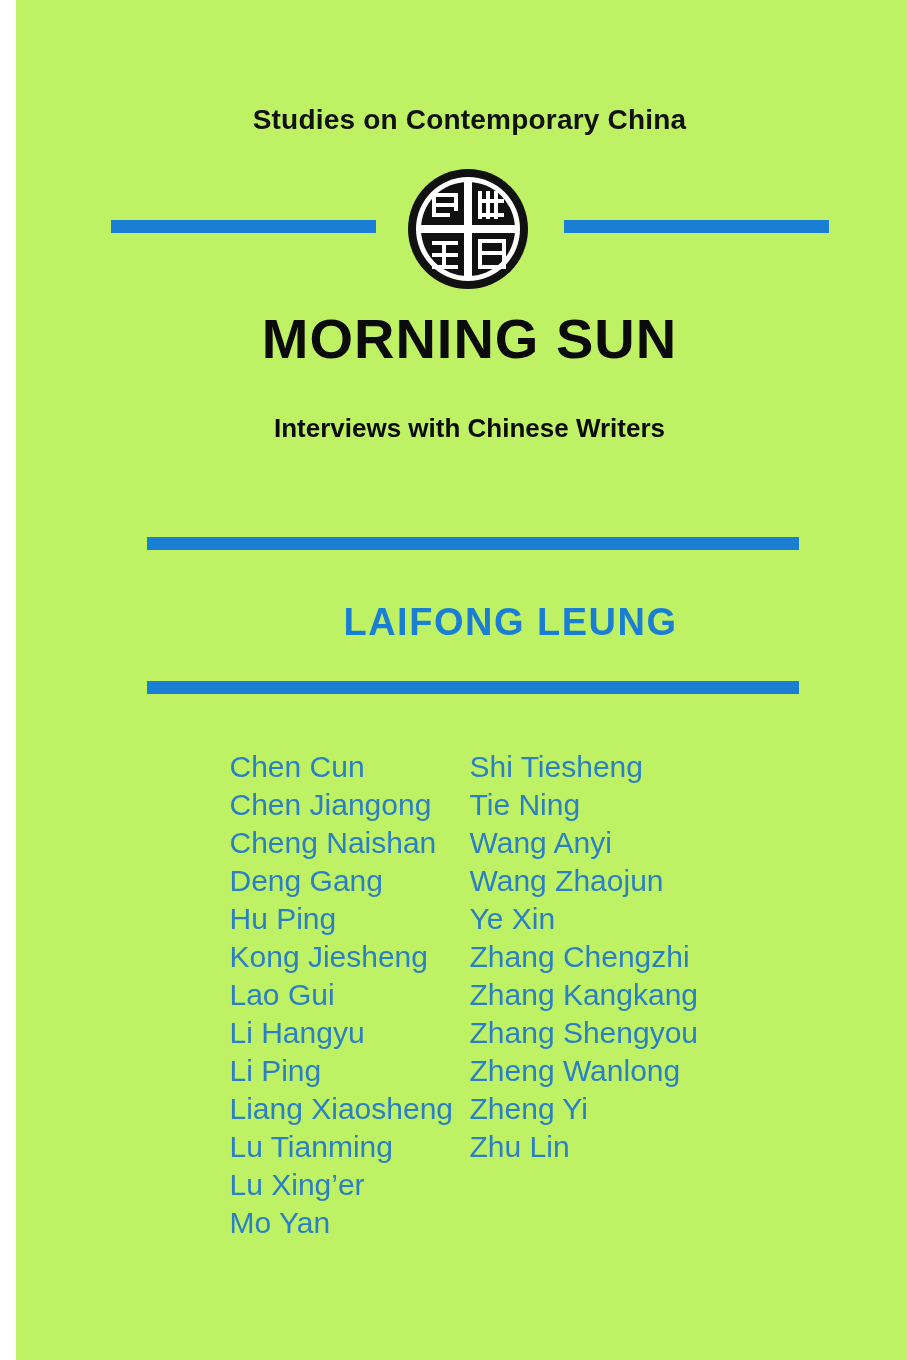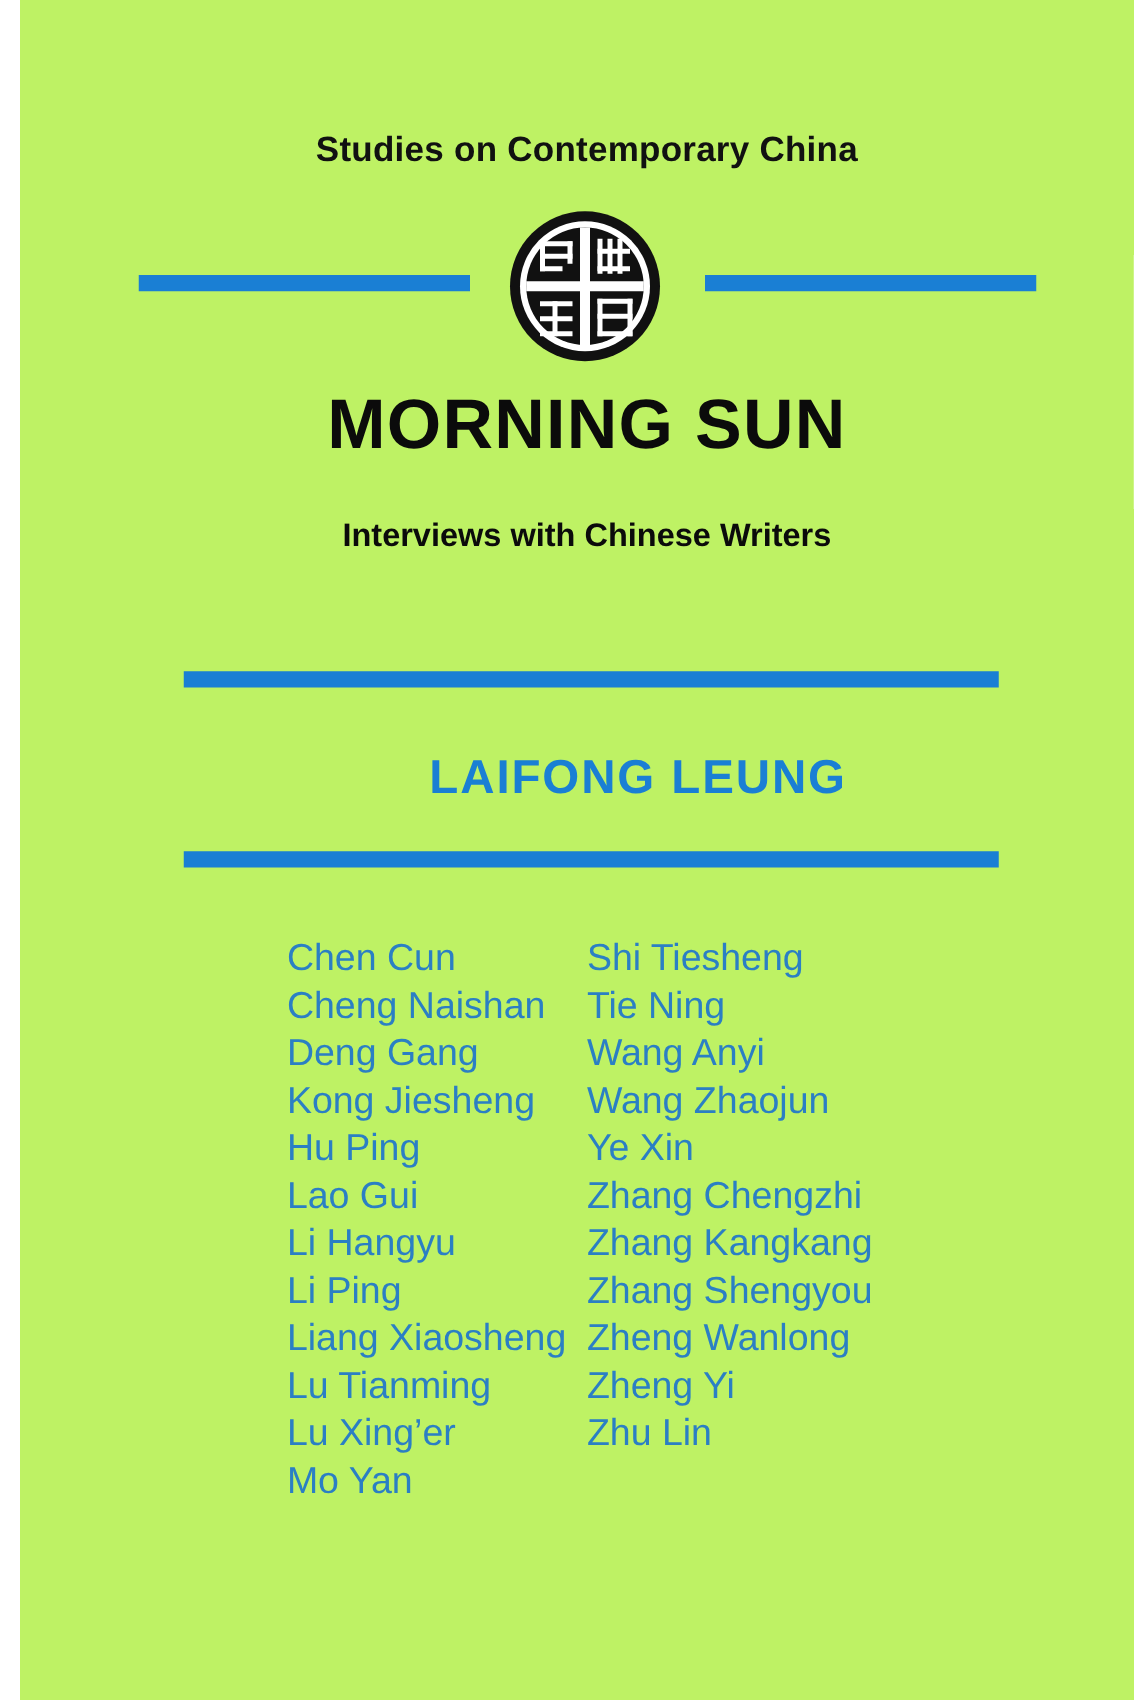--- a/index.html
+++ b/index.html
@@ -190,24 +190,25 @@
 
   <div class="rule-wide rule-above-author"></div>
 
   <div class="author">LAIFONG LEUNG</div>
 
   <div class="rule-wide rule-below-author"></div>
 
   <div class="names">
     <div class="names-col col-left">
       <div class="name">Chen Cun</div>
+      <div class="name">Chen Jiangong</div>
       <div class="name">Cheng Naishan</div>
       <div class="name">Deng Gang</div>
+      <div class="name">Hu Ping</div>
       <div class="name">Kong Jiesheng</div>
-      <div class="name">Hu Ping</div>
       <div class="name">Lao Gui</div>
       <div class="name">Li Hangyu</div>
       <div class="name">Li Ping</div>
       <div class="name">Liang Xiaosheng</div>
       <div class="name">Lu Tianming</div>
       <div class="name">Lu Xing’er</div>
       <div class="name">Mo Yan</div>
     </div>
     <div class="names-col col-right">
       <div class="name">Shi Tiesheng</div>

